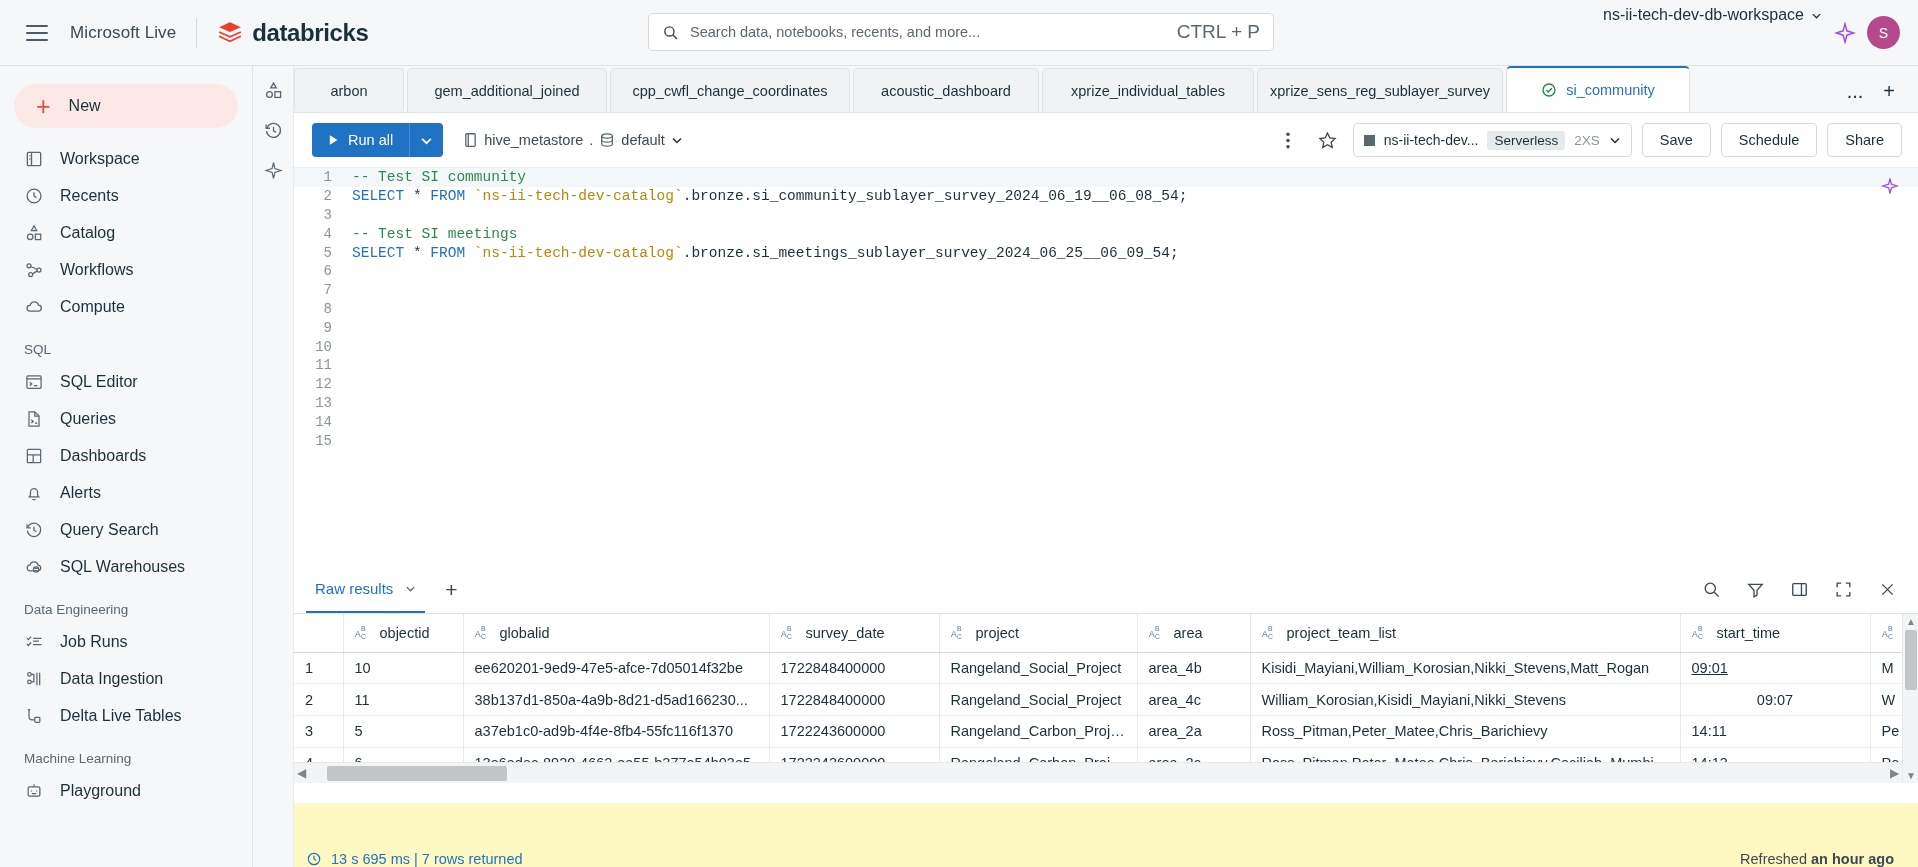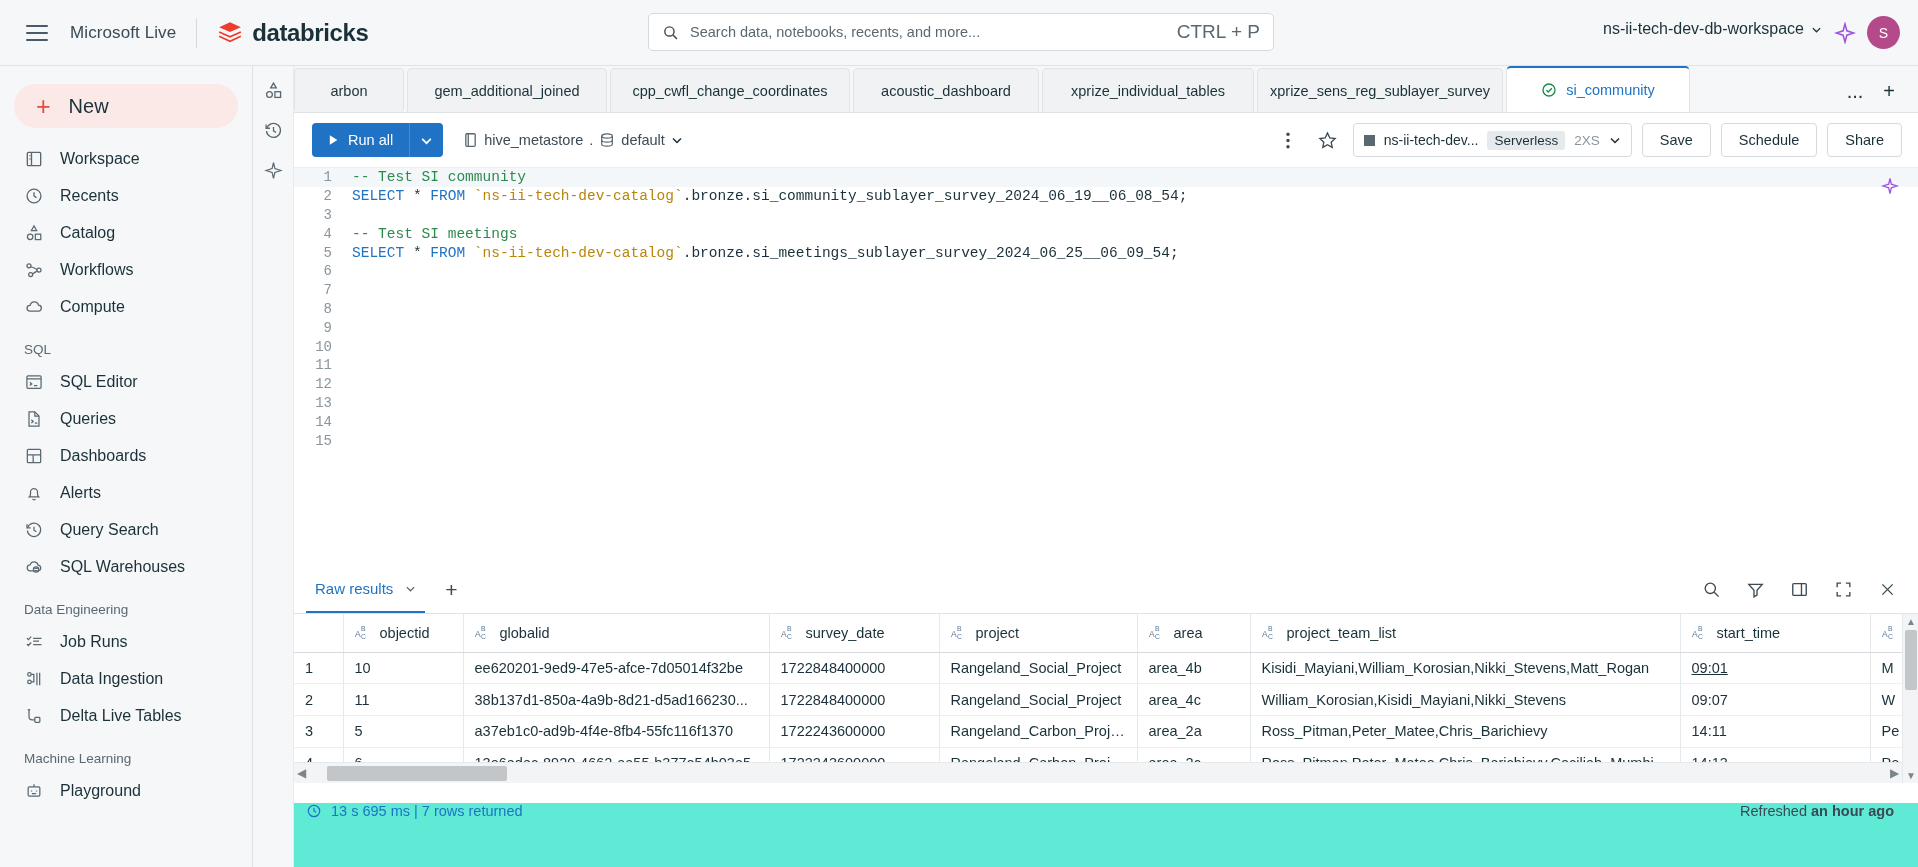--- a/index.html
+++ b/index.html
@@ -40,21 +40,21 @@
   }
   .search-wrap input {
     flex: 1; border: none; outline: none; font-size: 14.5px;
     color: #3b4a54; font-family: "Liberation Sans", sans-serif; margin-left: 11px;
     background: transparent;
   }
   .search-wrap input::placeholder { color: #5a6872; }
   .kbd-hint { font-size: 19px; color: #5a6872; white-space: nowrap; }
 
   .ws-name {
-    position: absolute; right: 96px; top: 20px;
+    position: absolute; right: 96px; top: 6px;
     font-size: 16px; color: #1b3139; display: flex; align-items: center; gap: 7px;
     cursor: pointer;
   }
   .spark-icon { position: absolute; right: 62px; top: 22px; width: 22px; height: 22px; cursor: pointer; }
   .avatar {
     position: absolute; right: 18px; top: 16px;
     width: 33px; height: 33px; border-radius: 50%;
     background: #b54a8b; color: #fff; font-size: 14px;
     display: flex; align-items: center; justify-content: center; cursor: pointer;
   }
@@ -65,21 +65,21 @@
     background: #f5f7f8; border-right: 1px solid #e0e3e5;
     padding-top: 12px; overflow: hidden;
   }
   .nav-new {
     margin: 6px 14px 12px 14px; height: 44px;
     background: #fbe9e7; border-radius: 22px;
     display: flex; align-items: center; padding-left: 22px; gap: 18px;
     cursor: pointer;
   }
   .nav-new .plus { color: #e04d3d; font-size: 25px; line-height: 20px; font-weight: 300; }
-  .nav-new .lbl { font-size: 20px; color: #1b3139; }
+  .nav-new .lbl { font-size: 16px; color: #1b3139; }
 
   .nav-item {
     height: 37px; display: flex; align-items: center;
     padding-left: 24px; gap: 16px; cursor: pointer;
   }
   .nav-item .lbl { font-size: 16px; color: #1b3139; white-space: nowrap; }
   .nav-ico { width: 20px; height: 20px; flex: 0 0 20px; color: #5a6872; }
   .nav-section {
     font-size: 13.5px; color: #5a6872; padding-left: 24px;
     margin-top: 17px; margin-bottom: 6px;
@@ -225,22 +225,22 @@
   .vscroll {
     position: absolute; right: 0; top: 48px; width: 16px; height: 169px;
     background: #f2f4f5; border-left: 1px solid #e6e9eb;
   }
   .vscroll .vthumb { position: absolute; left: 2px; top: 16px; width: 12px; height: 60px; background: #c2c6c9; border-radius: 2px; }
   .vscroll .varrow { position: absolute; left: 0; width: 16px; text-align: center; color: #7a858c; font-size: 10px; }
 
   
   .statusbar {
     position: absolute; left: 0; right: 0; bottom: 0; height: 64px;
-    display: flex; align-items: flex-start; padding: 0 24px 0 12px;
-    background: #5eead4;
+    display: flex; align-items: flex-end; padding: 0 24px 0 12px;
+    background: #fef9c3;
   }
   .status-left { display: flex; align-items: center; gap: 9px; font-size: 14.5px; color: #1f72c4; cursor: pointer; }
   .status-right { margin-left: auto; font-size: 14.5px; color: #3b4a54; }
   .status-right b { font-weight: bold; }
 </style>
 </head>
 <body>
 
 <div class="topbar">
   <div class="hamburger">
@@ -678,21 +678,21 @@
               <td style="width: 150px;">M</td>
             </tr>
             <tr>
               <td class="rownum">2</td>
               <td style="width: 120px;">11</td>
               <td style="width: 306px;">38b137d1-850a-4a9b-8d21-d5ad166230...</td>
               <td style="width: 170px;">1722848400000</td>
               <td style="width: 198px;">Rangeland_Social_Project</td>
               <td style="width: 113px;">area_4c</td>
               <td style="width: 430px;">William_Korosian,Kisidi_Mayiani,Nikki_Stevens</td>
-              <td style="width: 190px;">09:07</td>
+              <td style="width: 190px; text-align: center;">09:07</td>
               <td style="width: 150px;">W</td>
             </tr>
             <tr>
               <td class="rownum">3</td>
               <td style="width: 120px;">5</td>
               <td style="width: 306px;">a37eb1c0-ad9b-4f4e-8fb4-55fc116f1370</td>
               <td style="width: 170px;">1722243600000</td>
               <td style="width: 198px;">Rangeland_Carbon_Proje...</td>
               <td style="width: 113px;">area_2a</td>
               <td style="width: 430px;">Ross_Pitman,Peter_Matee,Chris_Barichievy</td>

